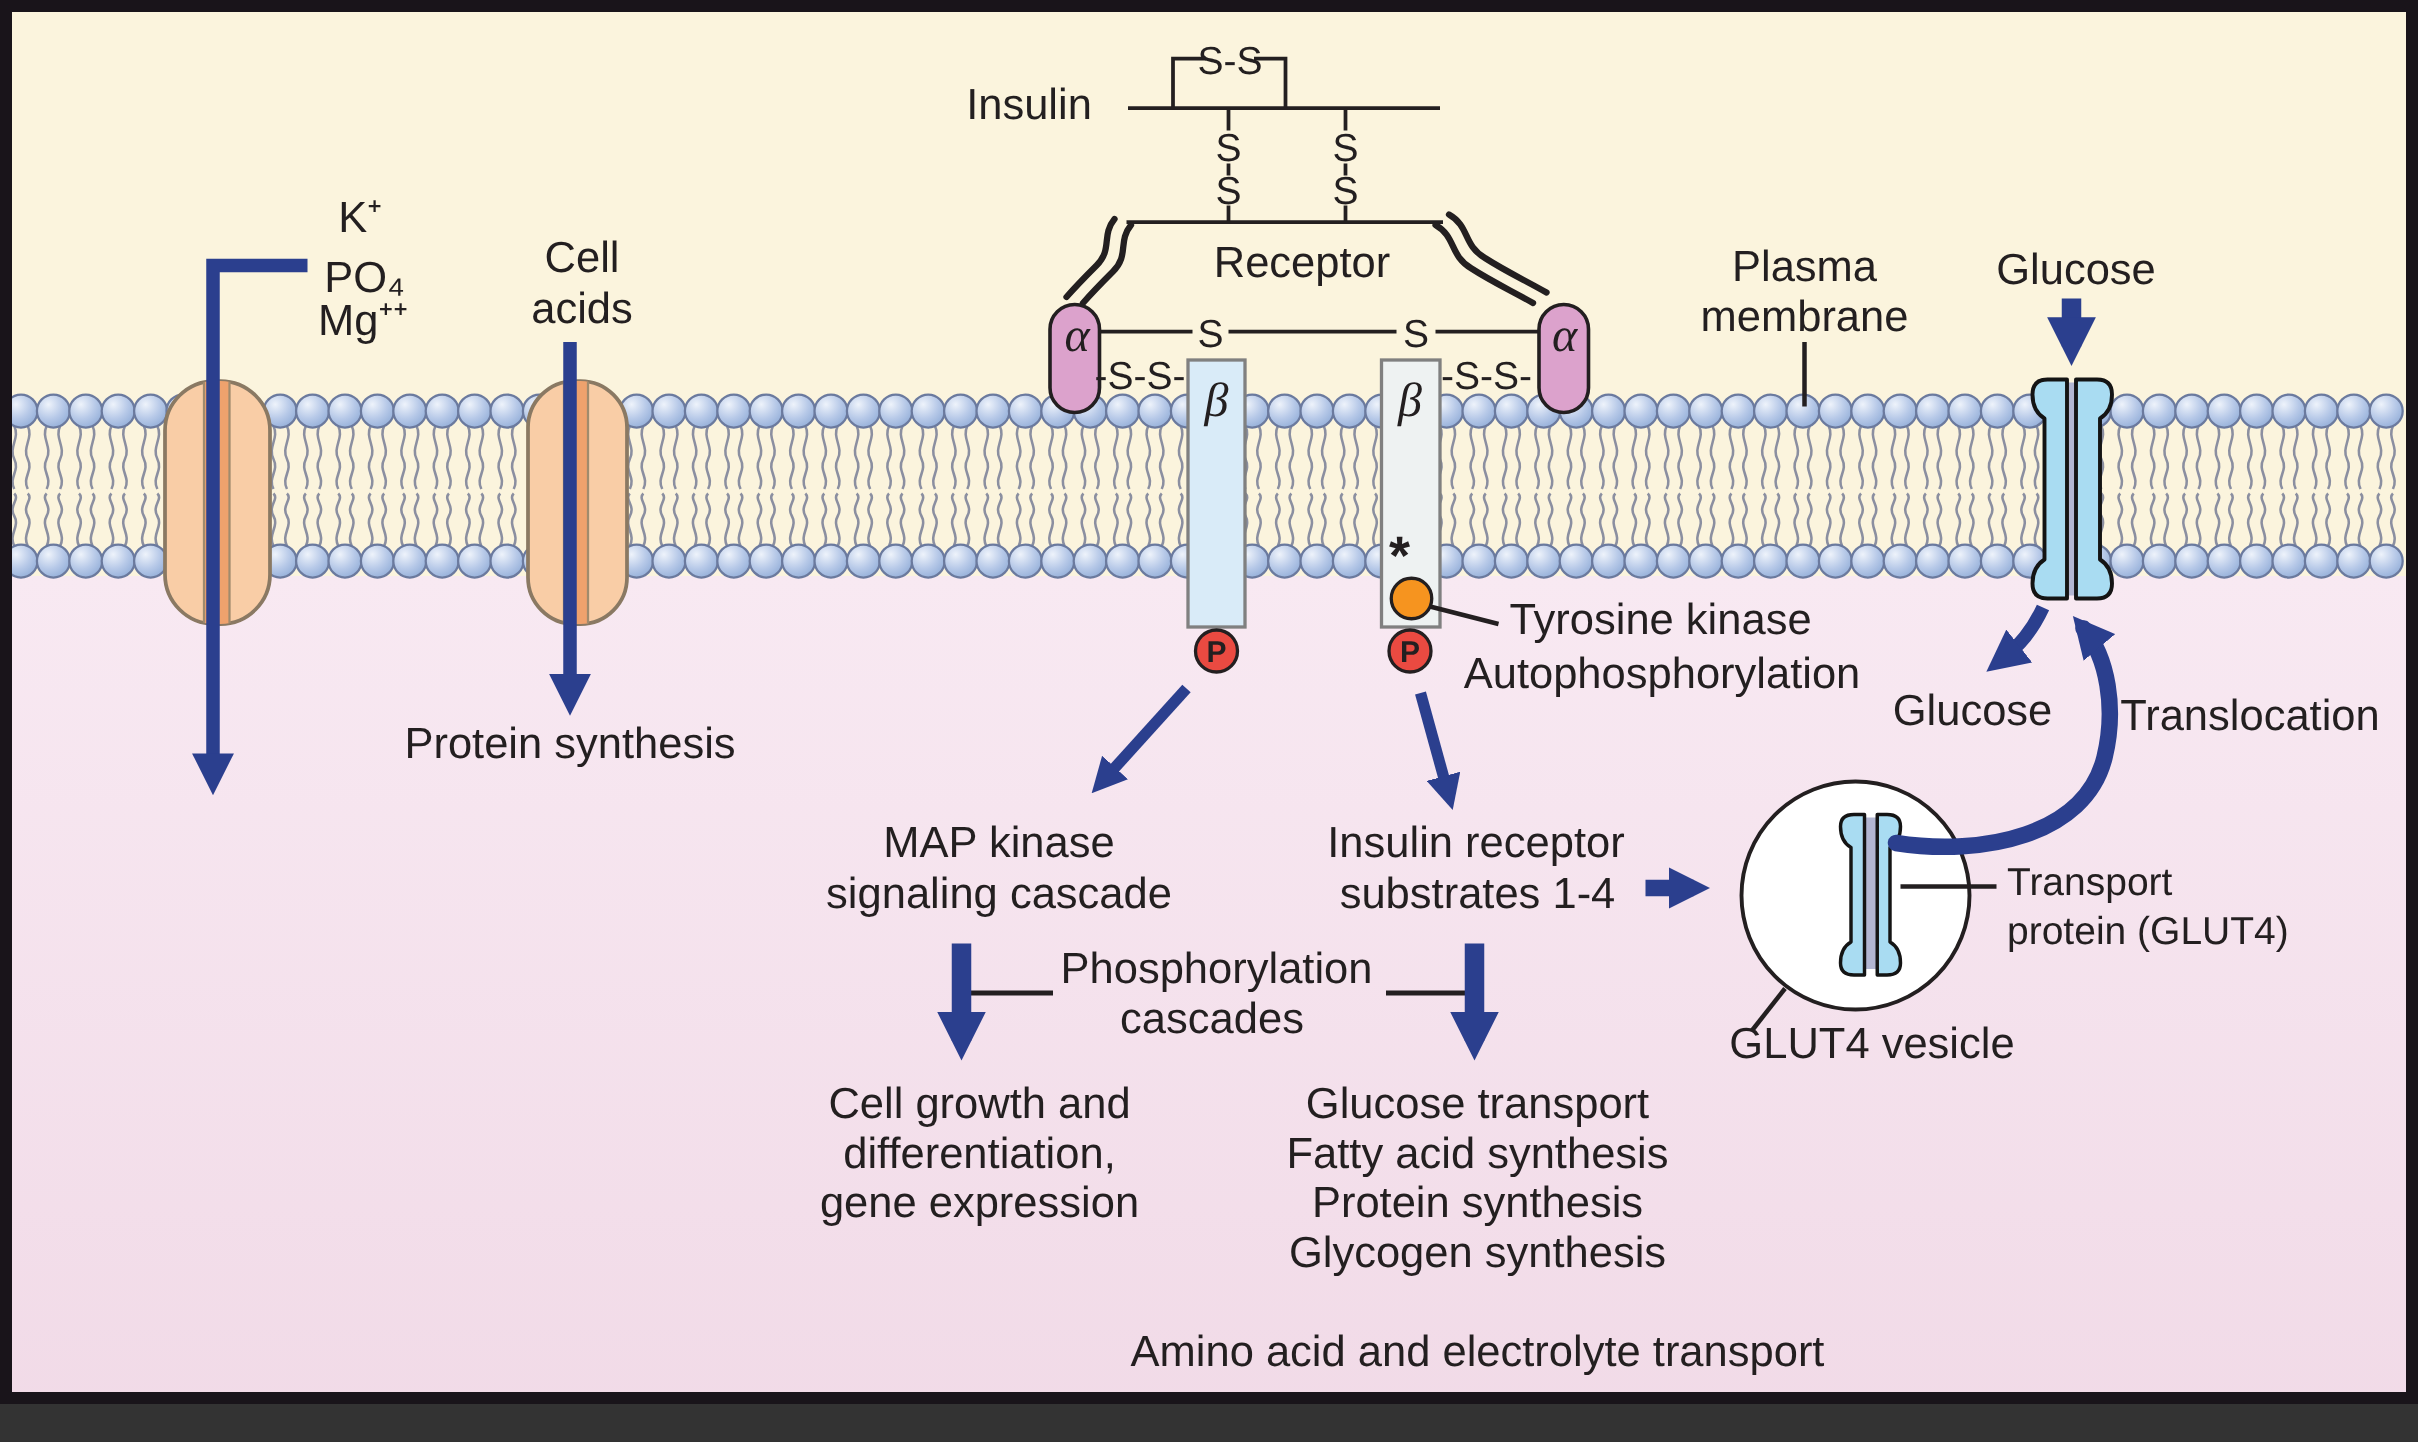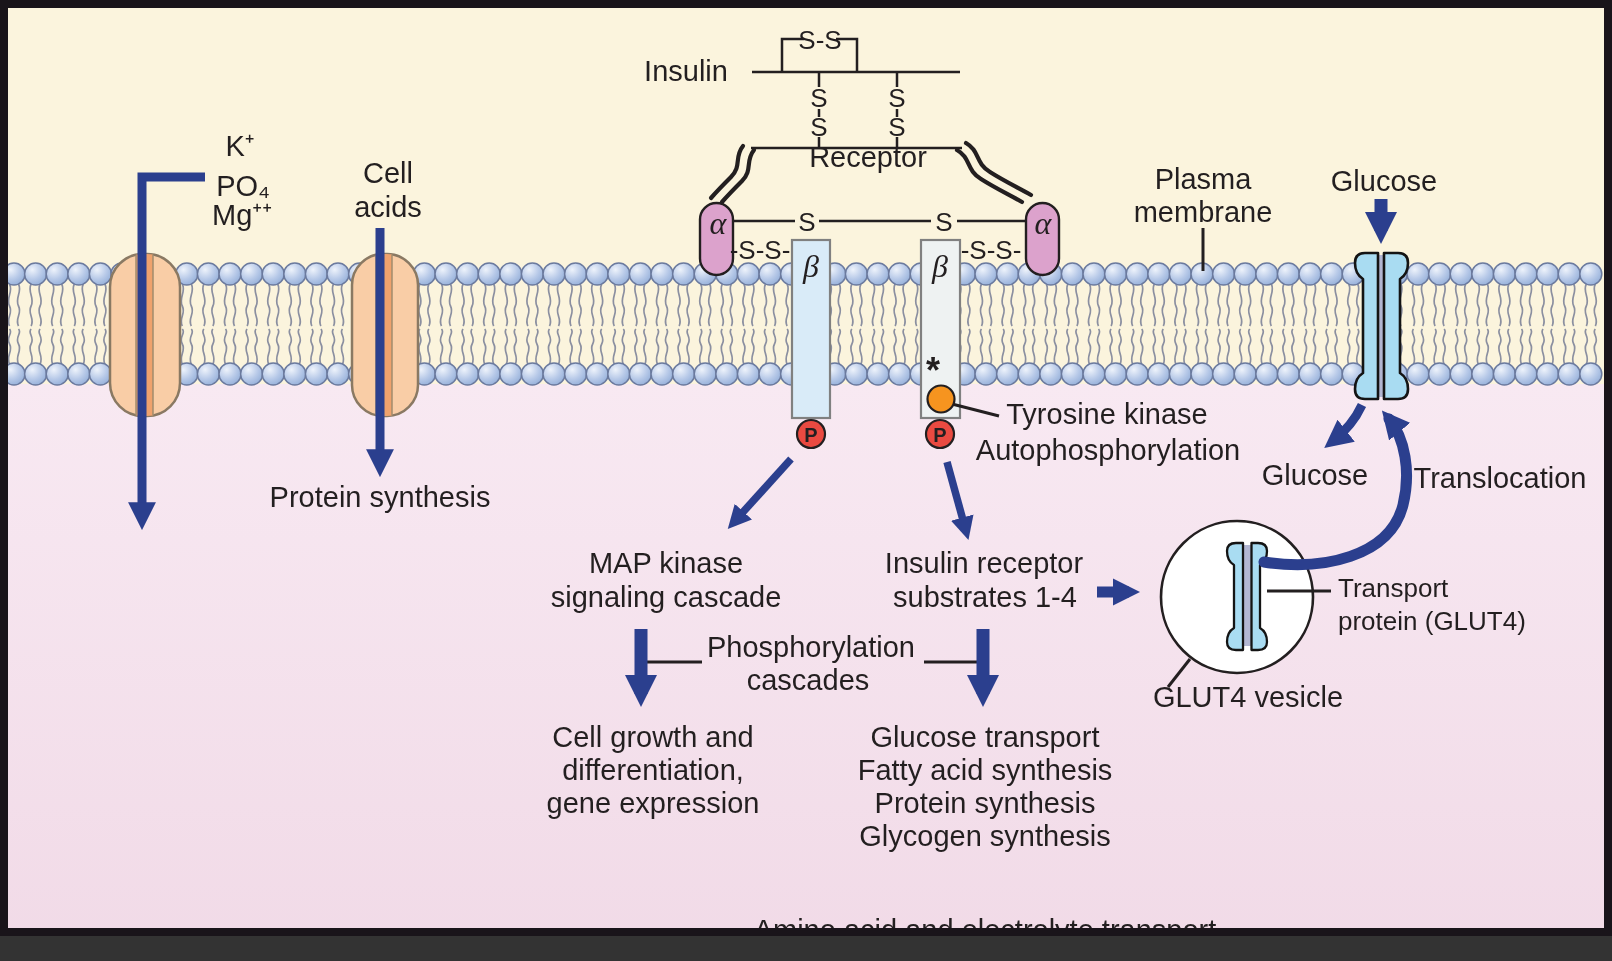--- a/index.html
+++ b/index.html
@@ -591,21 +591,21 @@
   <text class="greek" x="718" y="223">α</text>
   <text class="greek" x="1043" y="223">α</text>
   <text class="greek" x="811" y="266">β</text>
   <text class="greek" x="940" y="266">β</text>
   <text class="ast" x="933" y="370">*</text>
   <text class="pt" x="811" y="435">P</text>
   <text class="pt" x="940" y="435">P</text>
 </svg>
 
 <div class="lbl" style="left:686px;top:71px">Insulin</div>
-<div class="lbl" style="left:868px;top:157px">Receptor</div>
+<div class="lbl" style="left:868px;top:176px">Receptor</div>
 
 <div class="lbl" style="left:240px;top:146px">K⁺</div>
 <div class="lbl" style="left:243px;top:186px">PO₄</div>
 <div class="lbl" style="left:242px;top:215px">Mg⁺⁺</div>
 
 <div class="lbl" style="left:388px;top:173px">Cell</div>
 <div class="lbl" style="left:388px;top:207px">acids</div>
 <div class="lbl" style="left:380px;top:497px">Protein synthesis</div>
 
 <div class="lbl" style="left:1203px;top:179px">Plasma</div>
@@ -627,20 +627,20 @@
 <div class="lbl" style="left:808px;top:680px">cascades</div>
 
 <div class="lbl" style="left:653px;top:737px">Cell growth and</div>
 <div class="lbl" style="left:653px;top:770px">differentiation,</div>
 <div class="lbl" style="left:653px;top:803px">gene expression</div>
 
 <div class="lbl" style="left:985px;top:737px">Glucose transport</div>
 <div class="lbl" style="left:985px;top:770px">Fatty acid synthesis</div>
 <div class="lbl" style="left:985px;top:803px">Protein synthesis</div>
 <div class="lbl" style="left:985px;top:836px">Glycogen synthesis</div>
-<div class="lbl" style="left:985px;top:930px">Amino acid and electrolyte transport</div>
+<div class="lbl" style="left:985px;top:902px">Amino acid and electrolyte transport</div>
 
 <div class="lbl-left" style="left:1338px;top:588px">Transport</div>
 <div class="lbl-left" style="left:1338px;top:621px">protein (GLUT4)</div>
 <div class="lbl" style="left:1248px;top:697px">GLUT4 vesicle</div>
 
 <div class="frame"></div>
 </div>
 
 </body></html>

